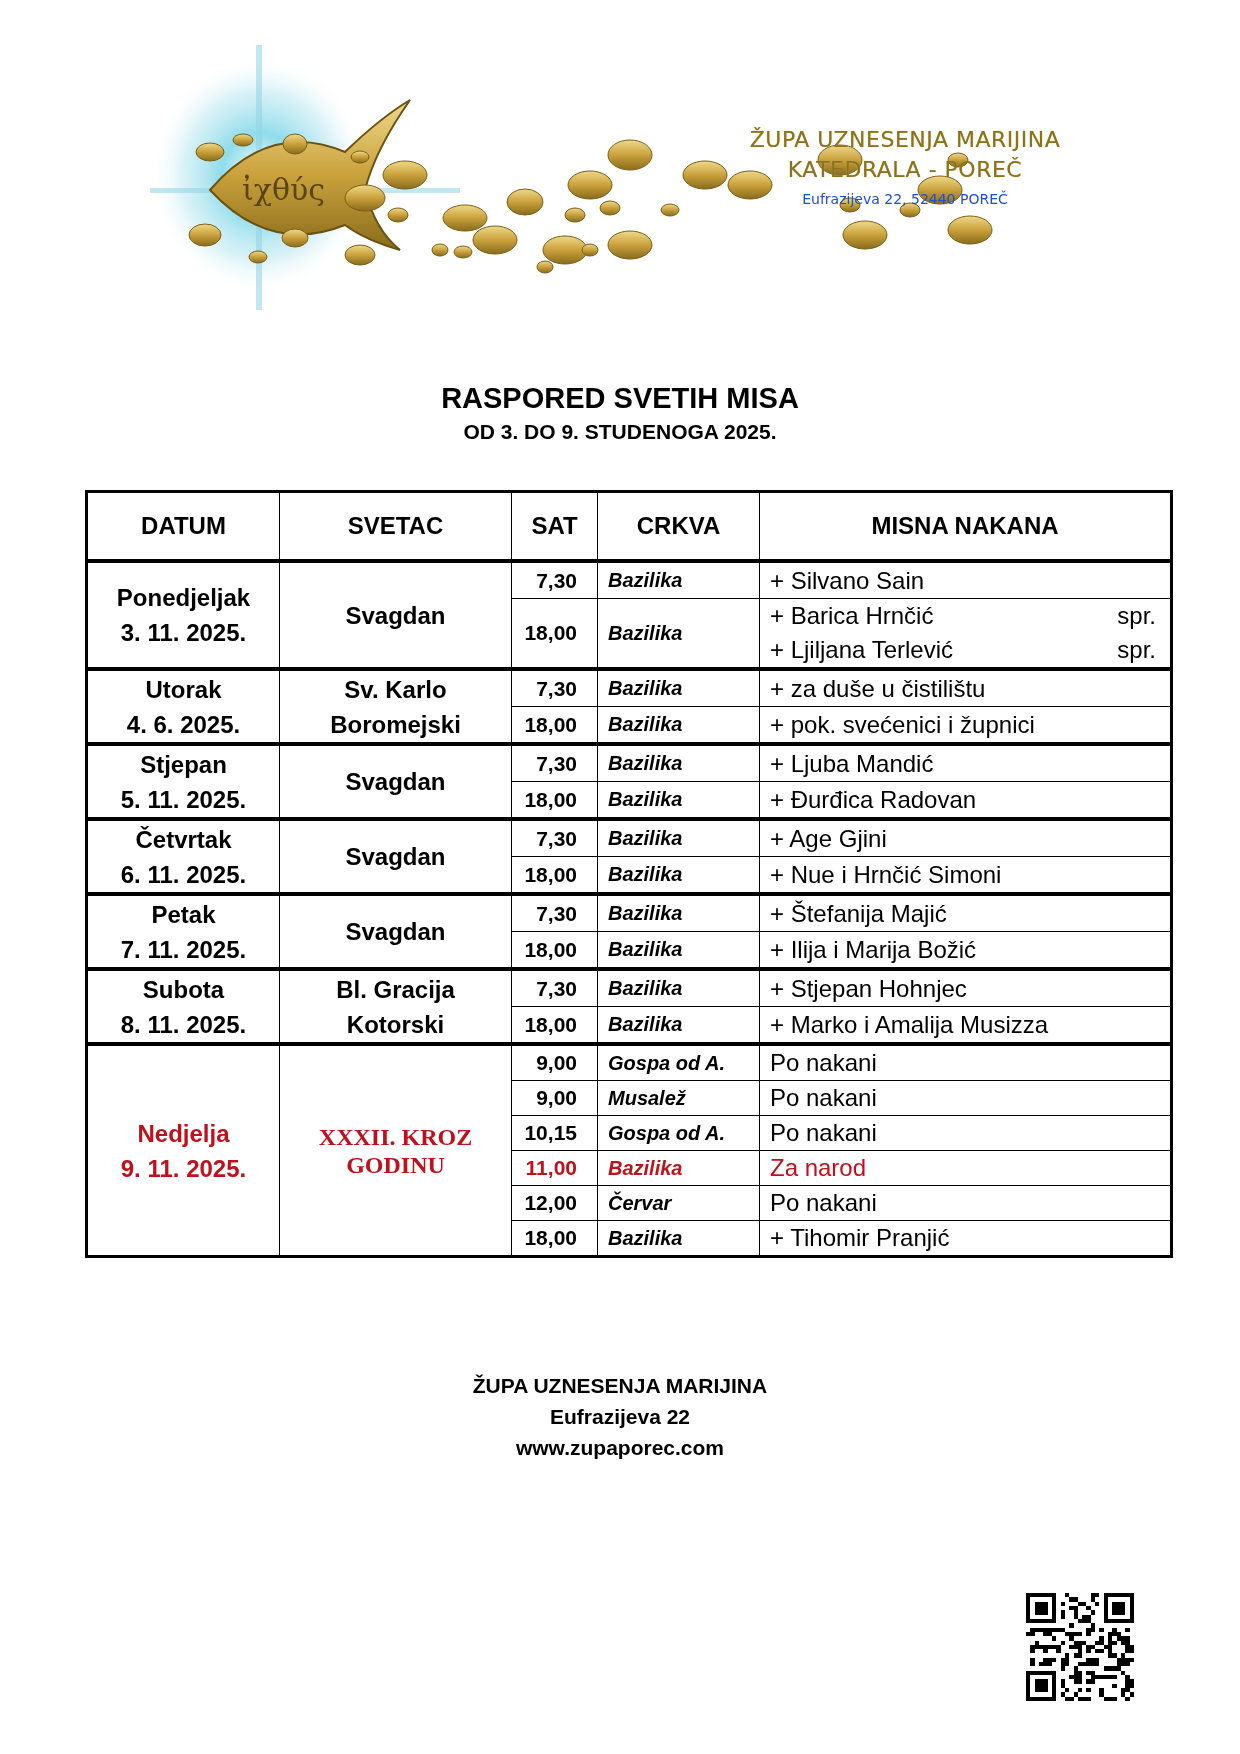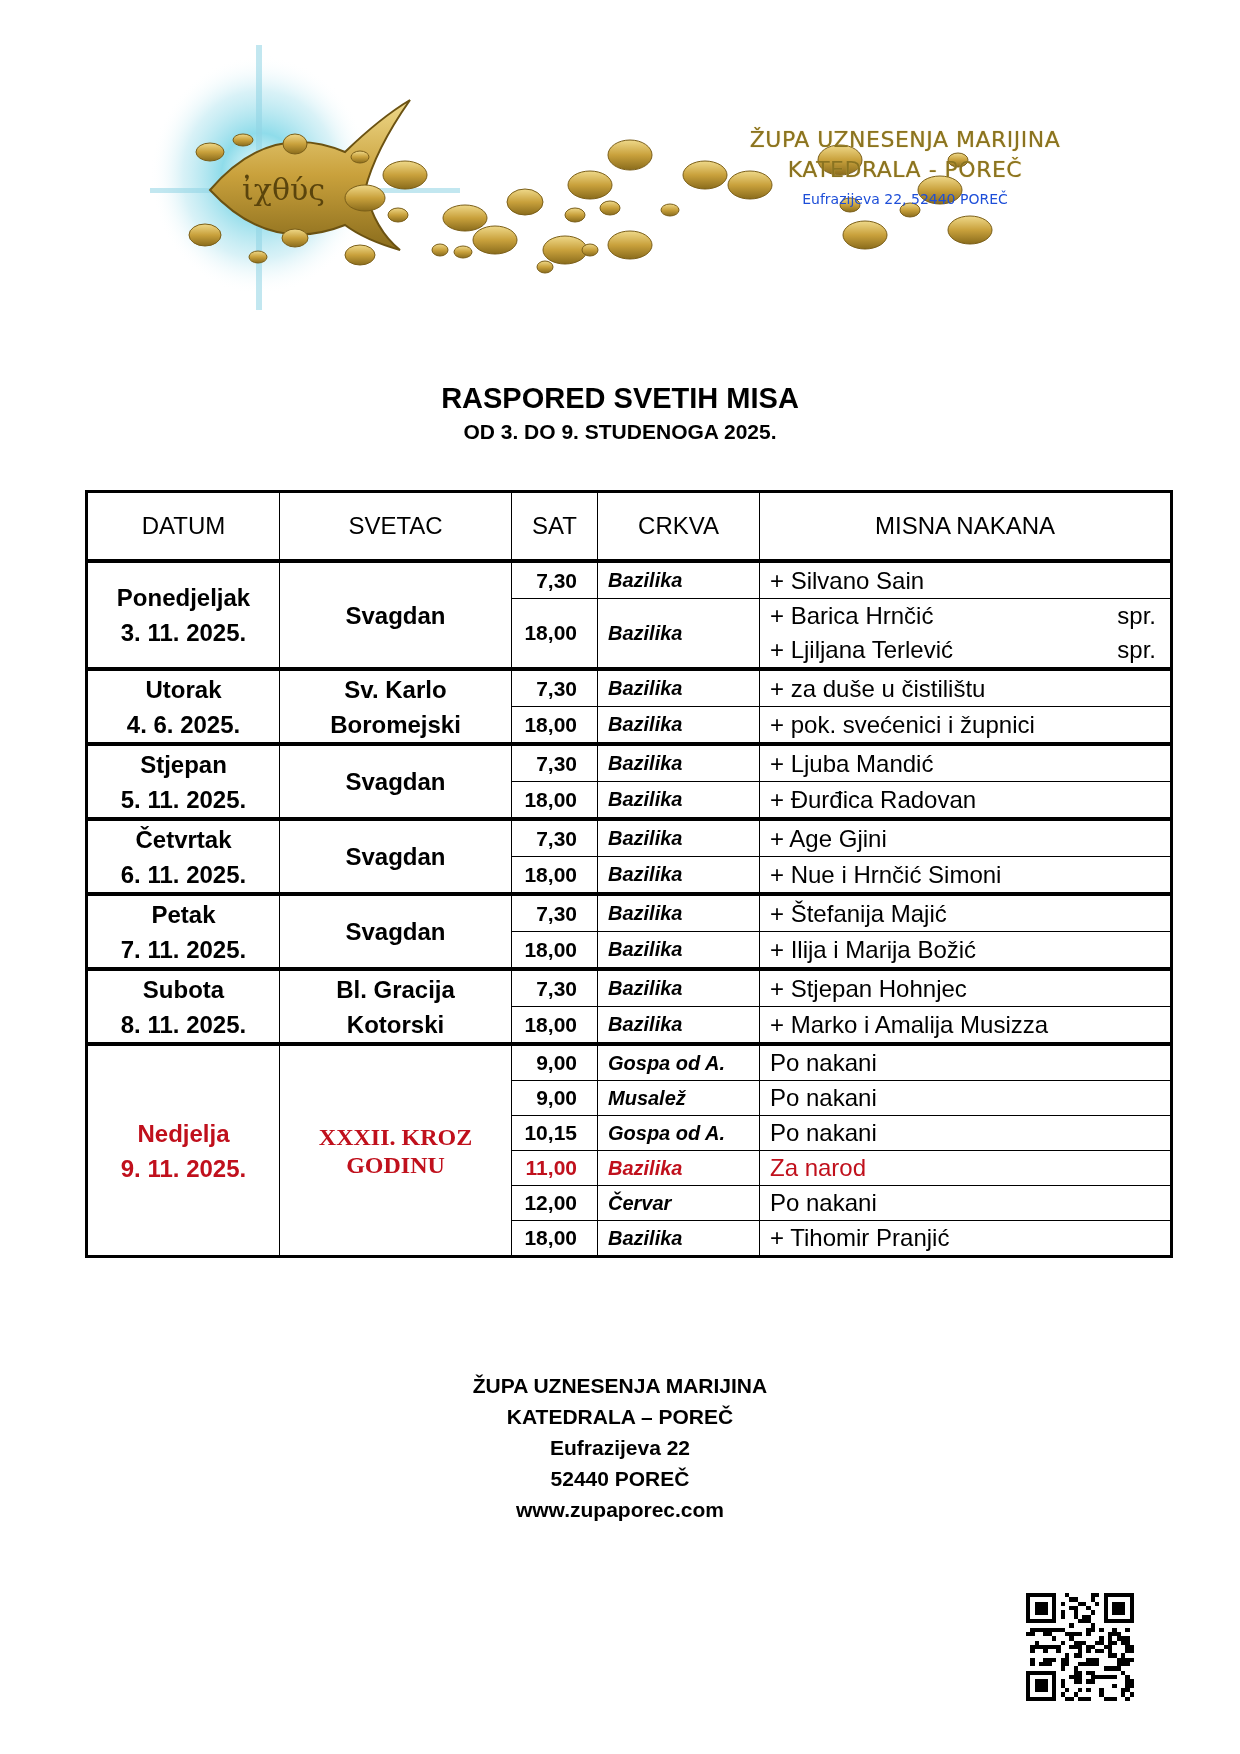--- a/index.html
+++ b/index.html
@@ -19,21 +19,21 @@
 
     
     .title { position: absolute; left: 0; width: 1240px; text-align: center; font-weight: bold; }
     .title-main { top: 382px; font-size: 29px; }
     .title-sub { top: 420px; font-size: 21px; }
 
     
     .schedule { position: absolute; left: 85px; top: 490px; width: 1088px; border-collapse: collapse;
       border: 3px solid #000; table-layout: fixed; }
     .schedule td, .schedule th { border: 1px solid #000; padding: 0; vertical-align: middle; }
-    .schedule th { font-size: 24px; height: 66px; font-weight: normal; border-bottom: 4px solid #000; }
+    .schedule th { font-size: 24px; height: 66px; font-weight: bold; border-bottom: 4px solid #000; }
     .col-date { width: 193px; } .col-saint { width: 232px; } .col-time { width: 86px; }
     .col-church { width: 162px; } .col-intent { width: auto; }
     .c-date, .c-saint { text-align: center; font-weight: bold; font-size: 24px; line-height: 35px; }
     .c-time { text-align: right; padding-right: 20px !important; font-weight: bold; font-size: 21px; }
     .c-church { font-weight: bold; font-style: italic; font-size: 20px; padding-left: 10px !important; }
     .c-intent { font-size: 24px; padding-left: 10px !important; padding-right: 14px !important; }
     .intent-line { display: flex; justify-content: space-between; line-height: 34px; }
     tr.day-start td { border-top: 4px solid #000; }
     tr.row td.c-time, tr.row td.c-church, tr.row td.c-intent { height: 35px; }
     .red { color: #c0101c !important; }
@@ -367,23 +367,21 @@
             <span>+ Tihomir Pranjić</span>
             <span></span>
           </div>
         </td>
       </tr>
     </tbody>
 </table>
 
 <div class="footer">
   <div>ŽUPA UZNESENJA MARIJINA</div>
-  <div>KATEDRALA – POREČ</div>
   <div>Eufrazijeva 22</div>
-  <div>52440 POREČ</div>
   <div>www.zupaporec.com</div>
 </div>
 
 <div class="qr">
   <svg viewBox="0 0 25 25" shape-rendering="crispEdges" id="qr-svg">
     <rect width="25" height="25" fill="#fff"></rect>
   <rect x="9" y="0" width="1" height="1" fill="#000"></rect>
       <rect x="15" y="0" width="1" height="1" fill="#000"></rect>
       <rect x="16" y="0" width="1" height="1" fill="#000"></rect>
       <rect x="10" y="1" width="1" height="1" fill="#000"></rect>

